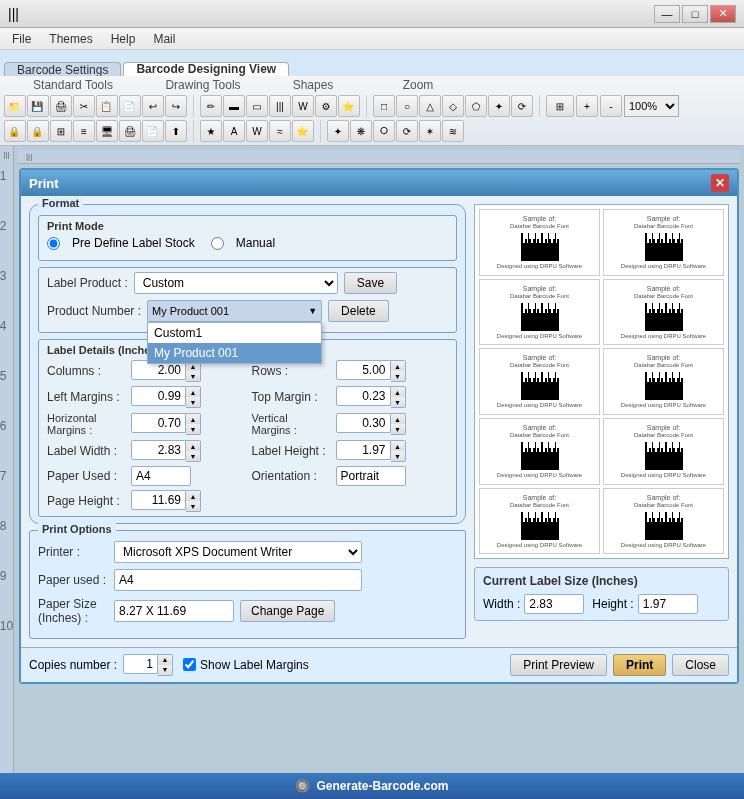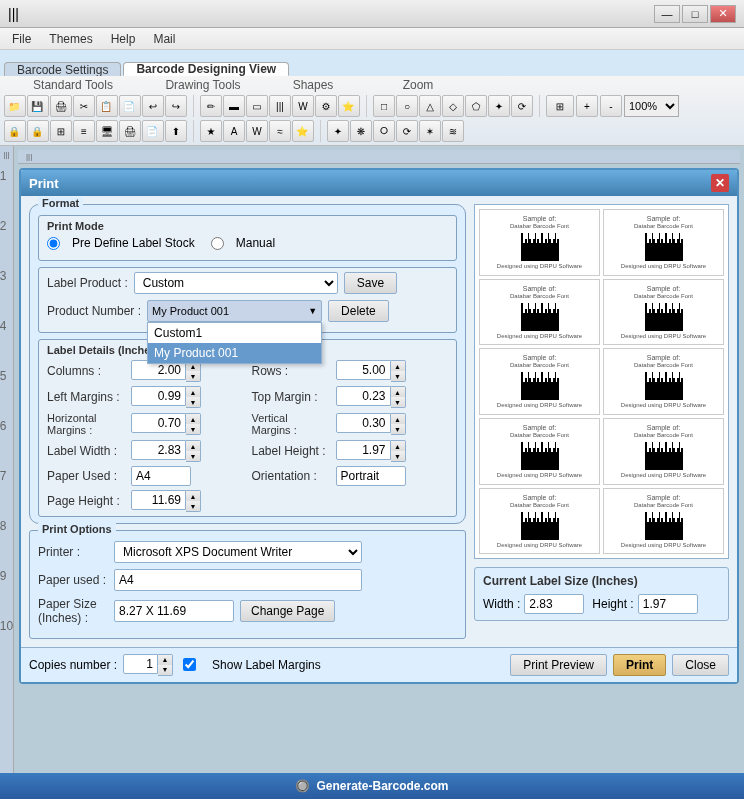--- a/index.html
+++ b/index.html
@@ -339,21 +339,21 @@
       height: 20px;
     }
     .copies-row {
       display: flex;
       align-items: center;
       gap: 6px;
     }
     .checkbox-row {
       display: flex;
       align-items: flex-start;
-      gap: 16px;
+      gap: 4px;
     }
 
     
     .branding-bar {
       background: linear-gradient(to bottom, #3a7abf, #2a5a9f);
       height: 26px;
       display: flex;
       align-items: center;
       justify-content: center;
       color: white;

